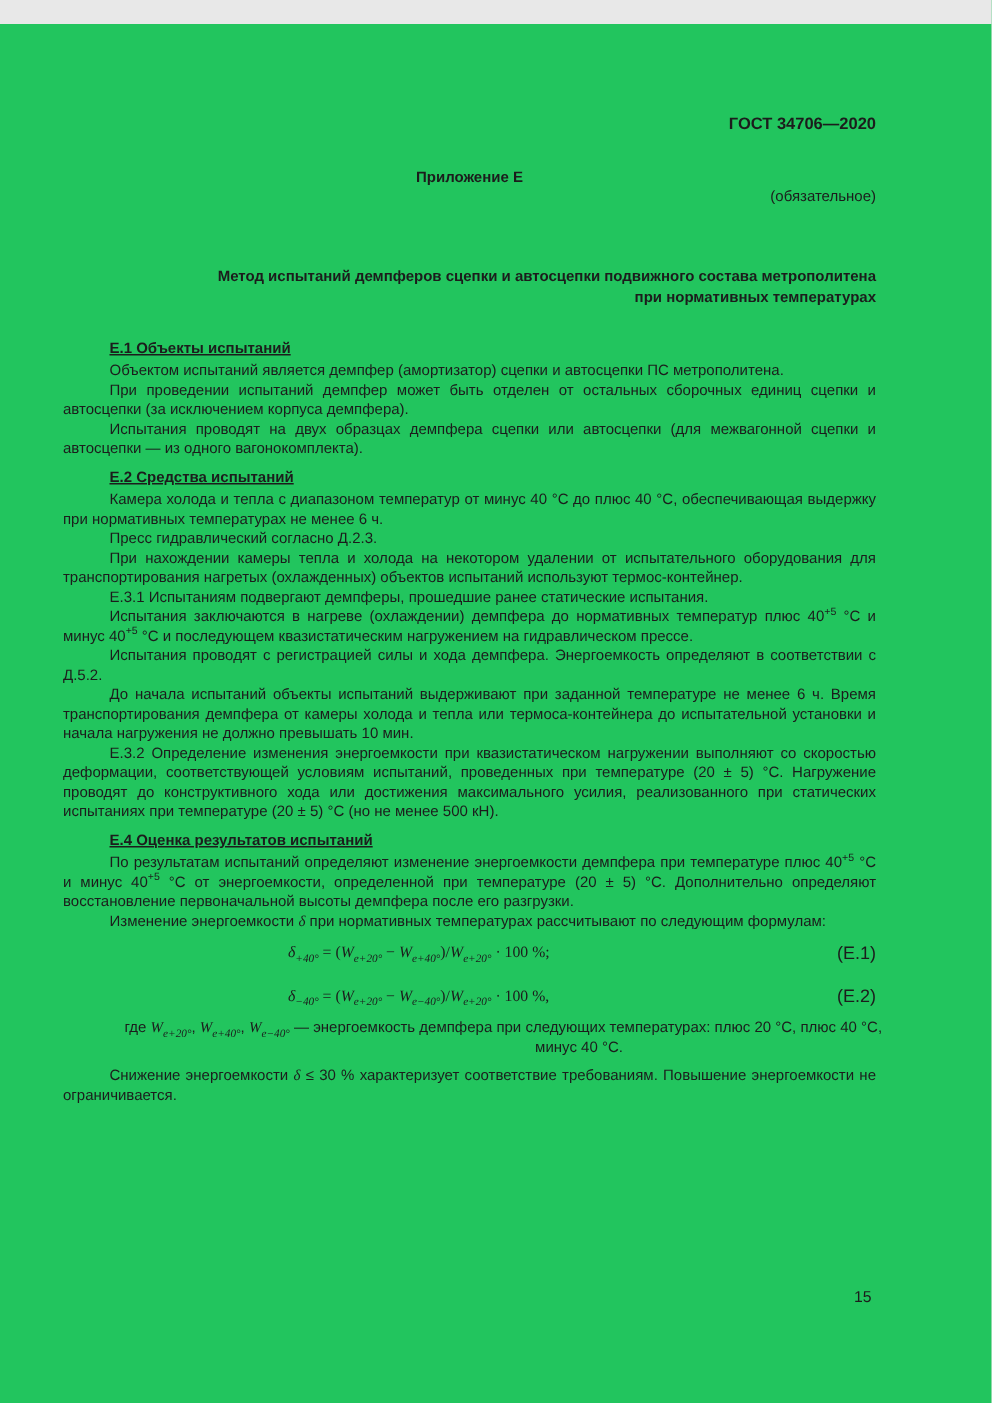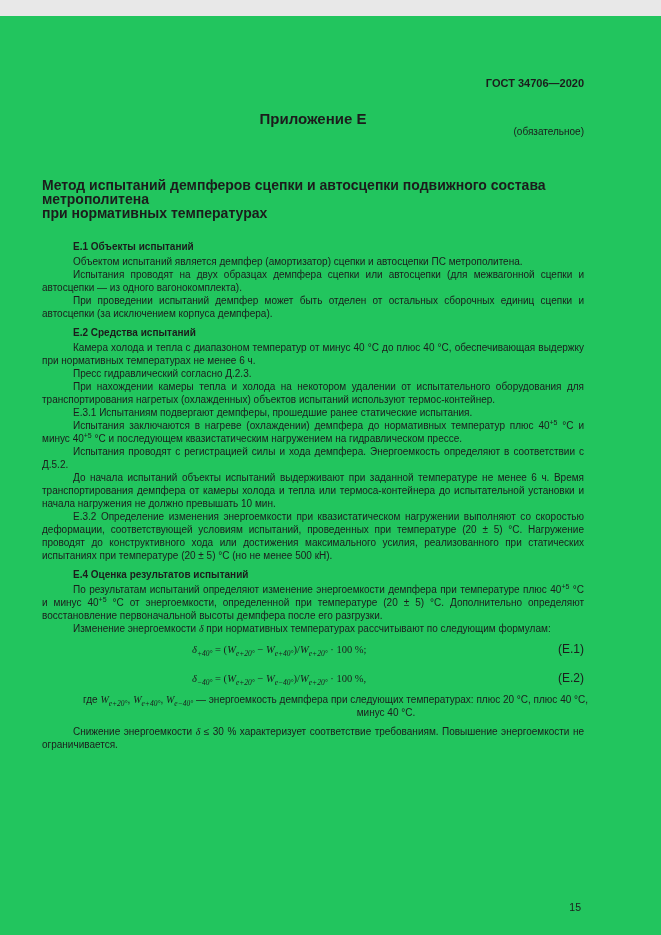--- a/index.html
+++ b/index.html
@@ -6,58 +6,58 @@
   .page {
     width:661px; height:935px; position:relative; margin:16px auto;
     background:#22c55e; overflow:hidden;
     font-family:"Liberation Sans", sans-serif; color:#1c1c1c;
   }
   .content { position:absolute; left:42px; top:0; width:542px; }
   .doc-number {
     margin-top:61px; text-align:right; font-weight:bold;
     font-size:11px; line-height:13px;
   }
-  .annex { margin-top:22px; text-align:center; font-weight:bold; font-size:15px; line-height:13px; }
+  .annex { margin-top:22px; text-align:center; font-weight:bold; font-size:10px; line-height:13px; }
   .annex-note { text-align:right; font-size:10px; line-height:13px; }
-  .title { margin-top:40px; text-align:left; font-weight:bold; font-size:14px; line-height:14px; }
-  .h { font-weight:bold; font-size:10px; line-height:13px; margin:6px 0 2px 31px; }
+  .title { margin-top:40px; text-align:right; font-weight:bold; font-size:10px; line-height:14px; }
+  .h { font-weight:bold; font-size:10px; line-height:13px; margin:6px 0 2px 31px;text-decoration:underline; }
   .h.first { margin-top:20px; }
   .p { margin:0; text-align:justify; text-indent:31px; font-size:10px; line-height:13px; }
   sup.tol { font-size:7px; line-height:0; vertical-align:super; }
   .var { font-family:"Liberation Serif", serif; font-style:italic; }
   sub.fsub { font-family:"Liberation Serif", serif; font-style:italic; font-size:7.5px; line-height:0; vertical-align:sub; }
   .formula-row { display:flex; align-items:flex-start; margin-top:8px; }
   .formula-row.second { margin-top:16px; }
   .formula { flex:1; padding-left:150px; font-family:"Liberation Serif", serif; font-size:10.5px; line-height:13px; white-space:nowrap; }
   .formula-num { font-size:12px; line-height:13px; }
   .where1 { margin-top:8px; font-size:10px; line-height:13px; white-space:nowrap;padding-left:41px; }
   .where2 { font-size:10px; line-height:13px; margin-left:146px;text-align:center; }
   .closing { margin-top:6px; }
-  .page-num { position:absolute; top:885px; right:80px; font-size:10.5px; line-height:13px; }
+  .page-num { position:absolute; top:843px; right:80px; font-size:10.5px; line-height:13px; }
 </style>
 </head>
 <body>
 
 <div class="page">
   <div class="content">
 
     <div class="doc-number">ГОСТ 34706—2020</div>
 
     <div class="annex">Приложение Е</div>
     <div class="annex-note">(обязательное)</div>
 
     <div class="title">
         <div>Метод испытаний демпферов сцепки и автосцепки подвижного состава метрополитена</div>
         <div>при нормативных температурах</div>
       </div>
 
     <div class="h first">Е.1 Объекты испытаний</div>
     <p class="p">Объектом испытаний является демпфер (амортизатор) сцепки и автосцепки ПС метрополитена.</p>
+    <p class="p">При проведении испытаний демпфер может быть отделен от остальных сборочных единиц сцепки и автосцепки (за исключением корпуса демпфера).</p>
     <p class="p">Испытания проводят на двух образцах демпфера сцепки или автосцепки (для межвагонной сцепки и автосцепки — из одного вагонокомплекта).</p>
-    <p class="p">При проведении испытаний демпфер может быть отделен от остальных сборочных единиц сцепки и автосцепки (за исключением корпуса демпфера).</p>
 
     <div class="h">Е.2 Средства испытаний</div>
     <p class="p">Камера холода и тепла с диапазоном температур от минус 40 °С до плюс 40 °С, обеспечивающая выдержку при нормативных температурах не менее 6 ч.</p>
     <p class="p">Пресс гидравлический согласно Д.2.3.</p>
     <p class="p">При нахождении камеры тепла и холода на некотором удалении от испытательного оборудования для транспортирования нагретых (охлажденных) объектов испытаний используют термос-контейнер.</p>
 
     <p class="p">Е.3.1 Испытаниям подвергают демпферы, прошедшие ранее статические испытания.</p>
     <p class="p"><span>Испытания заключаются в нагреве (охлаждении) демпфера до нормативных температур плюс 40</span><sup class="tol">+5</sup><span> °С и минус 40</span><sup class="tol">+5</sup><span> °С и последующем квазистатическим нагружением на гидравлическом прессе.</span></p>
     <p class="p">Испытания проводят с регистрацией силы и хода демпфера. Энергоемкость определяют в соответствии с Д.5.2.</p>
     <p class="p">До начала испытаний объекты испытаний выдерживают при заданной температуре не менее 6 ч. Время транспортирования демпфера от камеры холода и тепла или термоса-контейнера до испытательной установки и начала нагружения не должно превышать 10 мин.</p>

